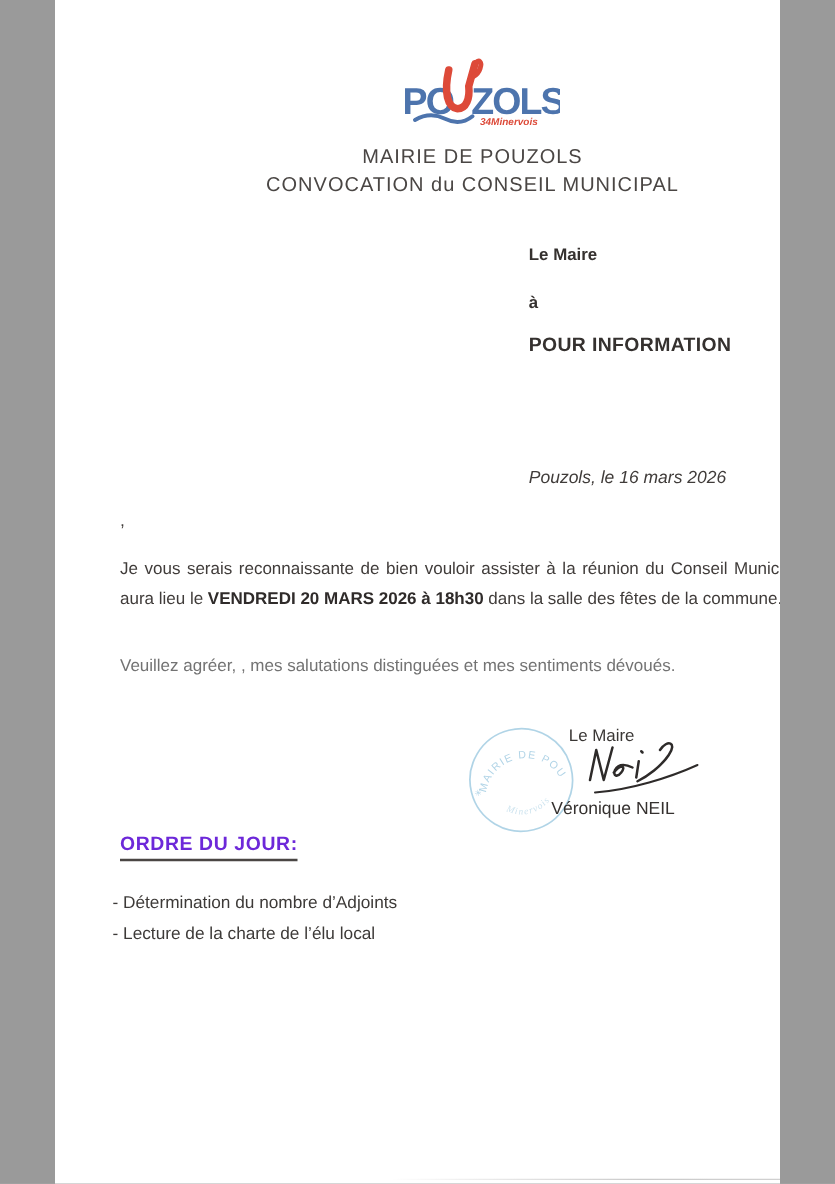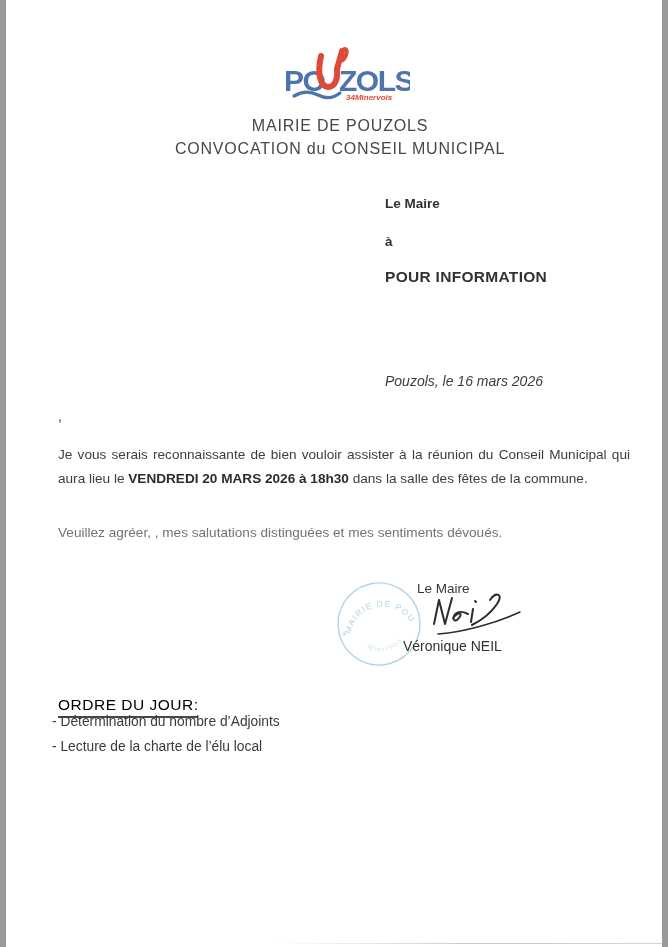--- a/index.html
+++ b/index.html
@@ -1,18 +1,18 @@
 <!DOCTYPE html>
 <html lang="fr"><head>
 <meta charset="utf-8">
 <style>
   html,body{margin:0;padding:0;background:#9a9a9a;}
   .page{
     position:relative;
-    width:656px;height:947px;
+    width:580px;height:947px;
     margin:0 auto;
     background:#ffffff;
     font-family:"Liberation Sans",sans-serif;
     color:#3d3a39;
     overflow:hidden;
   }
   .abs{position:absolute;}
   
   .logo{left:276px;top:46px;width:128px;height:62px;}
   
@@ -43,23 +43,23 @@
     left:52px;top:525px;width:572px;
     font-size:13.6px;color:#737373;
   }
   
   .stamp{left:328px;top:579px;width:90px;height:90px;opacity:.85;}
   .sig-title{left:411px;top:581px;font-size:13.5px;color:#3a3735;}
   .sig-svg{left:422px;top:590px;width:96px;height:52px;}
   .sig-name{left:397px;top:638px;font-size:14px;color:#35312f;}
   
   .agenda-heading{
-    left:52px;top:696px;
-    font-size:15.5px;font-weight:normal;letter-spacing:.5px;
-    color:#000000;
+    left:52px;top:667px;
+    font-size:15.5px;font-weight:bold;letter-spacing:.5px;
+    color:#6d28d9;
     border-bottom:2.5px solid #4a4644;
     padding-bottom:2px;
   }
   .agenda-list{left:46px;top:710px;font-size:13.8px;line-height:24.5px;color:#3d3a38;}
   
   .scan-line{
     left:268px;top:943px;width:400px;height:1px;
     background:linear-gradient(to right,rgba(180,180,180,0),rgba(160,160,160,.55),rgba(150,150,150,.4));
   }
 </style>

